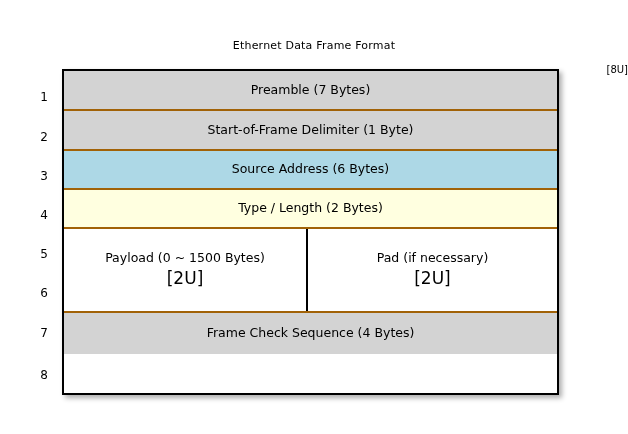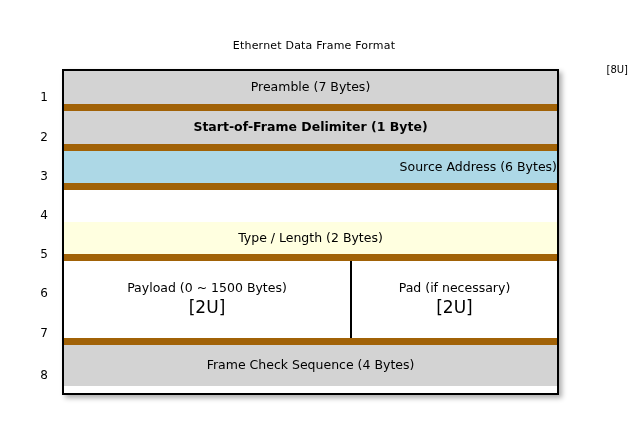--- a/index.html
+++ b/index.html
@@ -75,21 +75,21 @@
     border: 2px solid #000000;
     box-sizing: border-box;
     background: #ffffff;
     box-shadow: 3px 3px 5px rgba(0,0,0,0.32);
   }
 
   .frame-row {
     position: relative;
     box-sizing: border-box;
     width: 100%;
-    border-bottom: 7px solid #a16207;
+    border-bottom: 2px solid #a16207;
     display: flex;
     align-items: center;
     justify-content: center;
     text-align: center;
   }
   .frame-row:last-child {
     border-bottom: none;
     text-align: right;
   }
 
@@ -102,48 +102,48 @@
   .cell-sub {
     display: block;
     font-size: 17px;
     color: #000000;
     line-height: 1.35;
   }
 
   
   .fill-gray   { background: #d3d3d3; }
   .fill-blue   { background: #add8e6; }
-  .fill-yellow { background: #ffffe0; margin-top: 32px; }
+  .fill-yellow { background: #ffffe0; }
   .fill-white  { background: #ffffff; }
 
   
   .h-preamble { height: 40px; }
-  .h-sfd      { height: 40px; font-weight: bold; }
+  .h-sfd      { height: 40px; }
   .h-dest     { height: 39px; }
-  .h-src      { height: 39px; justify-content: flex-end; }
+  .h-src      { height: 39px; }
   .h-type     { height: 39px; }
   .h-payload  { height: 84px; }
   .h-fcs      { height: 41px; }
 
   
   .split-row {
     display: flex;
     align-items: stretch;
     justify-content: flex-start;
   }
   .split-cell {
     display: flex;
     align-items: center;
     justify-content: center;
     text-align: center;
     box-sizing: border-box;
     height: 100%;
   }
   .split-cell-left {
-    width: 288px;
+    width: 244px;
     border-right: 2px solid #000000;
   }
   .split-cell-right {
     flex: 1 1 auto;
   }
 </style>
 </head>
 <body>
 
 <div id="diagram-root">

